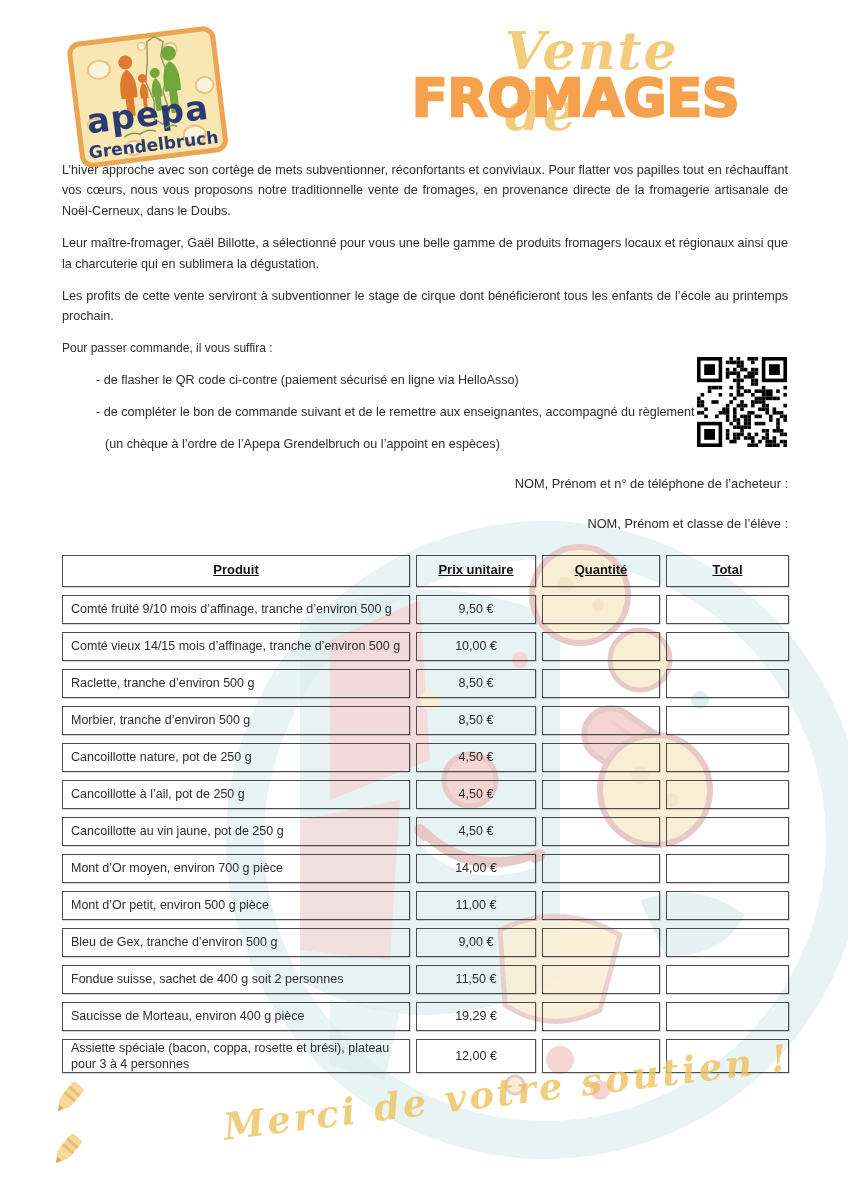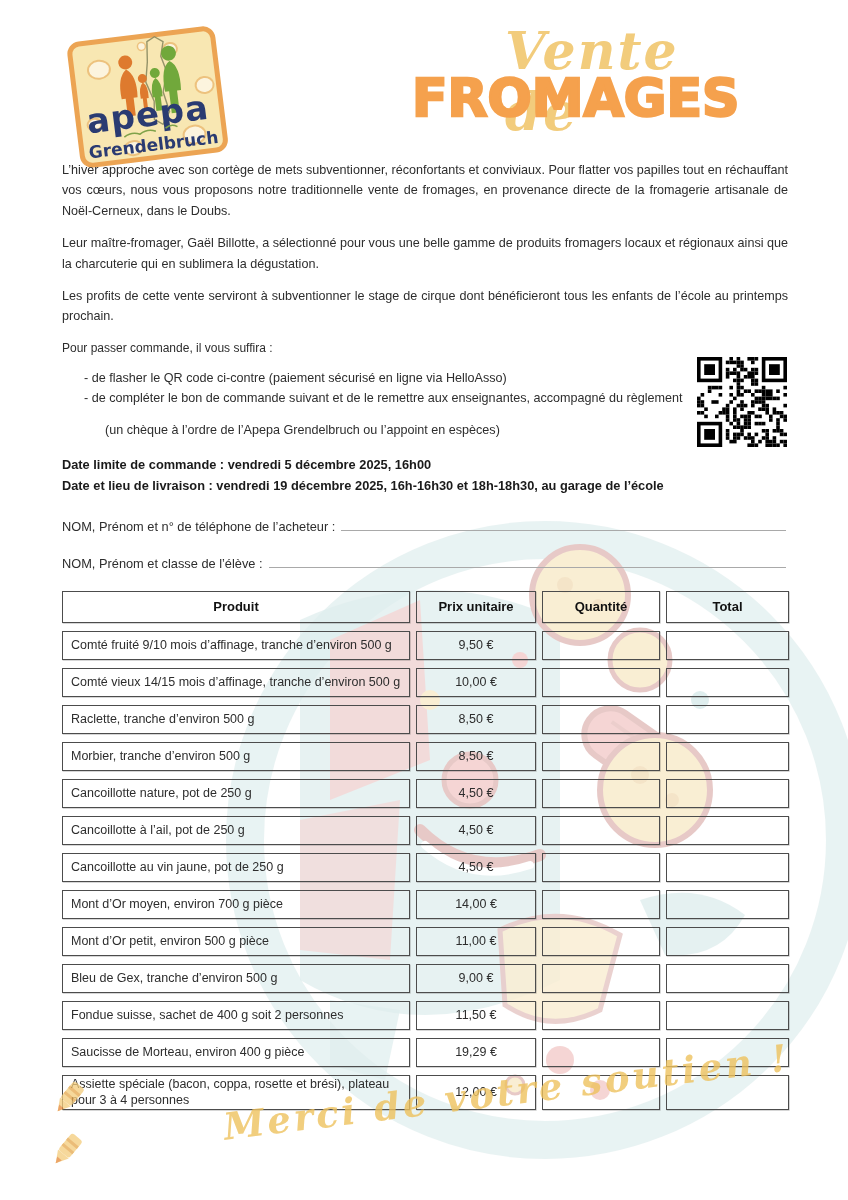--- a/index.html
+++ b/index.html
@@ -24,42 +24,42 @@
     position:absolute;left:412px;top:68px;width:340px;text-align:left;
     font-family:"DejaVu Sans",sans-serif;font-weight:800;font-size:52px;
     color:#F5A14D;letter-spacing:0px;-webkit-text-stroke:2.5px #F5A14D;
   }
 
   
   .content-col{position:absolute;left:62px;top:160px;width:726px;}
   .para{font-size:12.6px;line-height:1.62;text-align:justify;margin:0 0 12px 0;}
   .lead{font-size:12px;line-height:1.62;margin:0 0 10px 0;}
   .bullets{width:640px;padding-left:22px;font-size:12.6px;line-height:1.6;}
-  .bullet{margin:0;}
+  .bullet{margin:12px;}
   .bullet-cont{margin:12px;padding-left:9px;}
   .dates{margin-top:13px;font-weight:bold;font-size:12.8px;line-height:1.7;color:#1a1a1a;}
-  .field-line{display:flex;align-items:flex-end;margin-top:21px;font-size:12.8px;}
+  .field-line{display:flex;align-items:flex-end;margin-top:21px;font-size:12.8px;flex-direction:column;}
   .field-line .rule{flex:1;border-bottom:1px solid #a9a9a9;margin:0 2px 3px 6px;height:12px;}
 
   
   .qr{position:absolute;left:697px;top:357px;width:90px;height:90px;}
 
   
   .otable{
     display:grid;margin-top:20px;width:727px;
     grid-template-columns:348px 120px 118px 123px;
     column-gap:6px;row-gap:8px;position:relative;
   }
   .trow{display:contents;}
   .cell{
     border:1px solid #4c4c4c;box-shadow:0.6px 0.6px 0 rgba(60,60,60,.35);
     display:flex;align-items:center;min-height:27px;background:transparent;
     font-size:12.5px;line-height:1.3;
   }
-  .cell.head{justify-content:center;font-weight:bold;font-size:13px;min-height:30px;color:#111;}
+  .cell.head{justify-content:center;font-weight:bold;font-size:13px;min-height:30px;color:#111;text-decoration:underline;}
   .cell-product{padding:0 8px;}
   .cell-price{justify-content:center;}
   .rows-host{display:contents;}
   .rows-host .trow:nth-of-type(15) .cell-product,
   .rows-host .trow:nth-of-type(16) .cell-product{padding-left:30px;}
 
   
   .merci{
     position:absolute;left:222px;top:1078px;width:440px;
     font-family:"DejaVu Serif",serif;font-style:italic;font-weight:bold;
@@ -357,24 +357,20 @@
     <p class="para">Leur maître-fromager, Gaël Billotte, a sélectionné pour vous une belle gamme de produits fromagers locaux et régionaux ainsi que la charcuterie qui en sublimera la dégustation.</p>
     <p class="para">Les profits de cette vente serviront à subventionner le stage de cirque dont bénéficieront tous les enfants de l’école au printemps prochain.</p>
     <p class="lead">Pour passer commande, il vous suffira :</p>
 
     <div class="bullets">
       <p class="bullet">- de flasher le QR code ci-contre (paiement sécurisé en ligne via HelloAsso)</p>
       <p class="bullet">- de compléter le bon de commande suivant et de le remettre aux enseignantes, accompagné du règlement</p>
       <p class="bullet-cont">(un chèque à l’ordre de l’Apepa Grendelbruch ou l’appoint en espèces)</p>
     </div>
 
-    <div class="dates">
-      <div>Date limite de commande : vendredi 5 décembre 2025, 16h00</div>
-      <div>Date et lieu de livraison : vendredi 19 décembre 2025, 16h-16h30 et 18h-18h30, au garage de l’école</div>
-    </div>
 
     <div class="field-line">
       <span>NOM, Prénom et n° de téléphone de l’acheteur :</span>
       <span class="rule"></span>
     </div>
     <div class="field-line">
       <span>NOM, Prénom et classe de l’élève :</span>
       <span class="rule"></span>
     </div>
 

